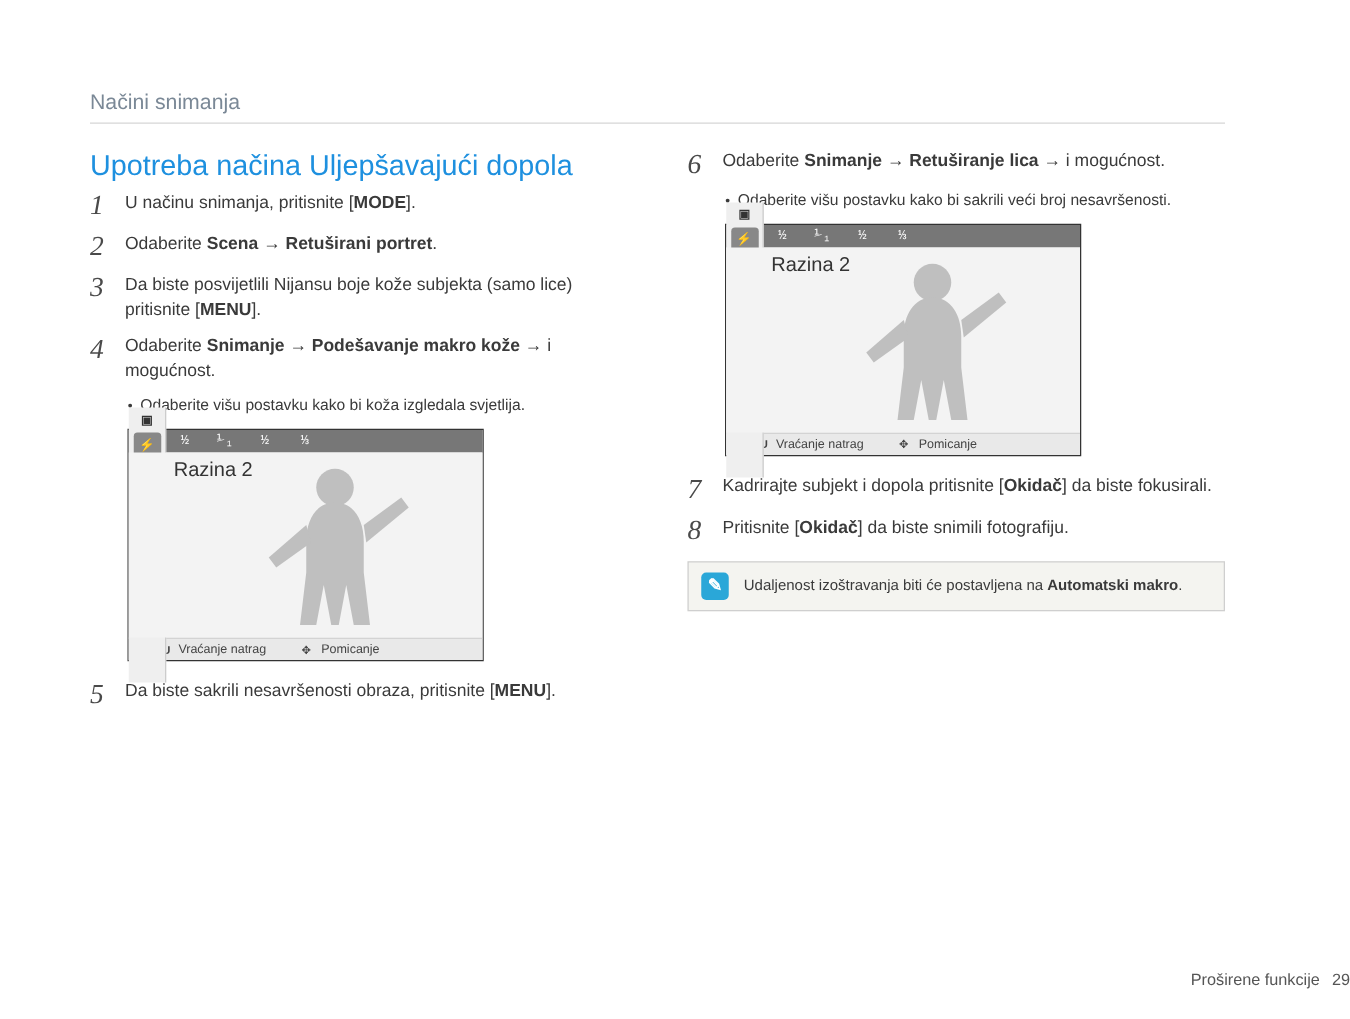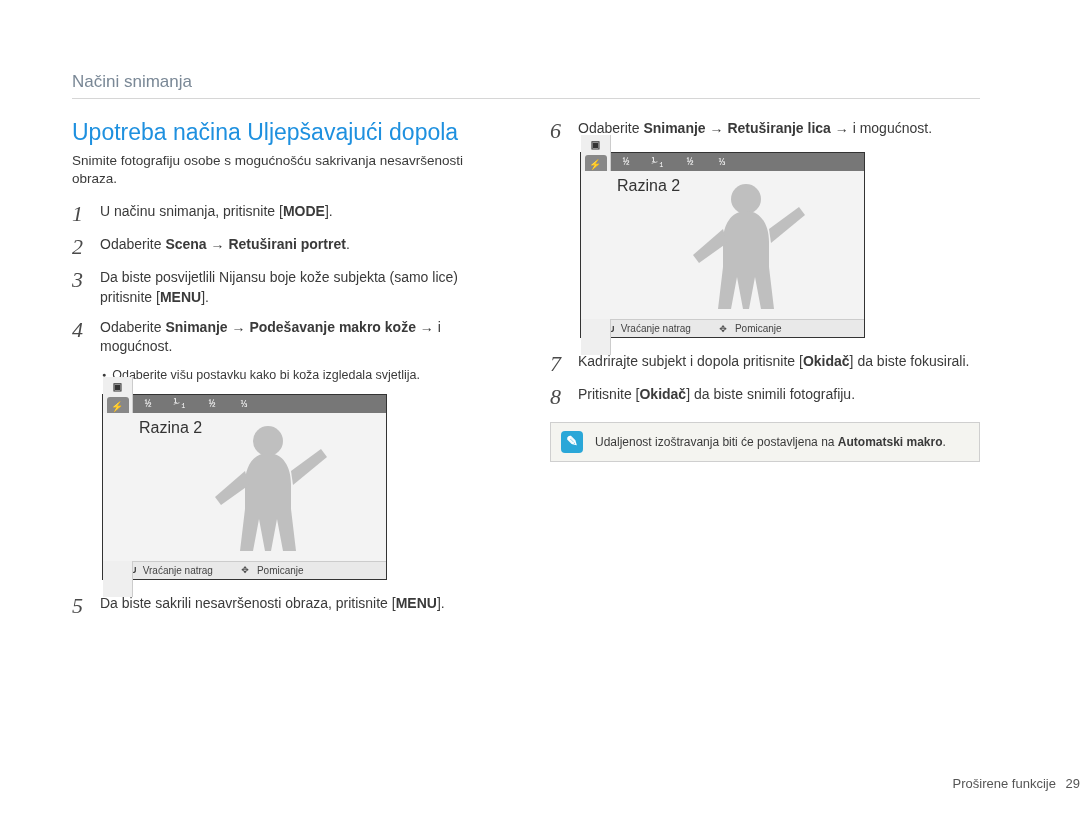--- a/index.html
+++ b/index.html
@@ -184,21 +184,20 @@
 </head>
 <body>
 
 <div class="page">
   <div class="header">Načini snimanja</div>
 
   <div class="columns">
 
     <div class="col">
       <h1 class="title">Upotreba načina Uljepšavajući dopola</h1>
-      <div class="intro">Snimite fotografiju osobe s mogućnošću sakrivanja nesavršenosti obraza.</div>
 
       <div class="step">
         <div class="step-num">1</div>
         <div class="step-body">
           <span>U načinu snimanja, pritisnite [</span><span class="keycap">MODE</span><span>].</span>
         </div>
       </div>
 
       <div class="step">
         <div class="step-num">2</div>
@@ -267,20 +266,21 @@
       </div>
     </div>
 
     <div class="col">
       <div class="step">
         <div class="step-num">6</div>
         <div class="step-body">
           <span>Odaberite </span><span class="keycap">Snimanje → Retuširanje lica →</span><span> i mogućnost.</span>
         </div>
       </div>
+      <div class="bullet">Odaberite višu postavku kako bi sakrili veći broj nesavršenosti.</div>
 
       <div class="cam-wrap">
         <div style="position:relative;">
           <div class="cam-sidebar">
             <div class="ic plain">▣</div>
             <div class="ic light">⚡</div>
             <div class="ic">☺</div>
             <div class="ic">M</div>
             <div class="ic">▦</div>
             <div class="ic">◉</div>

